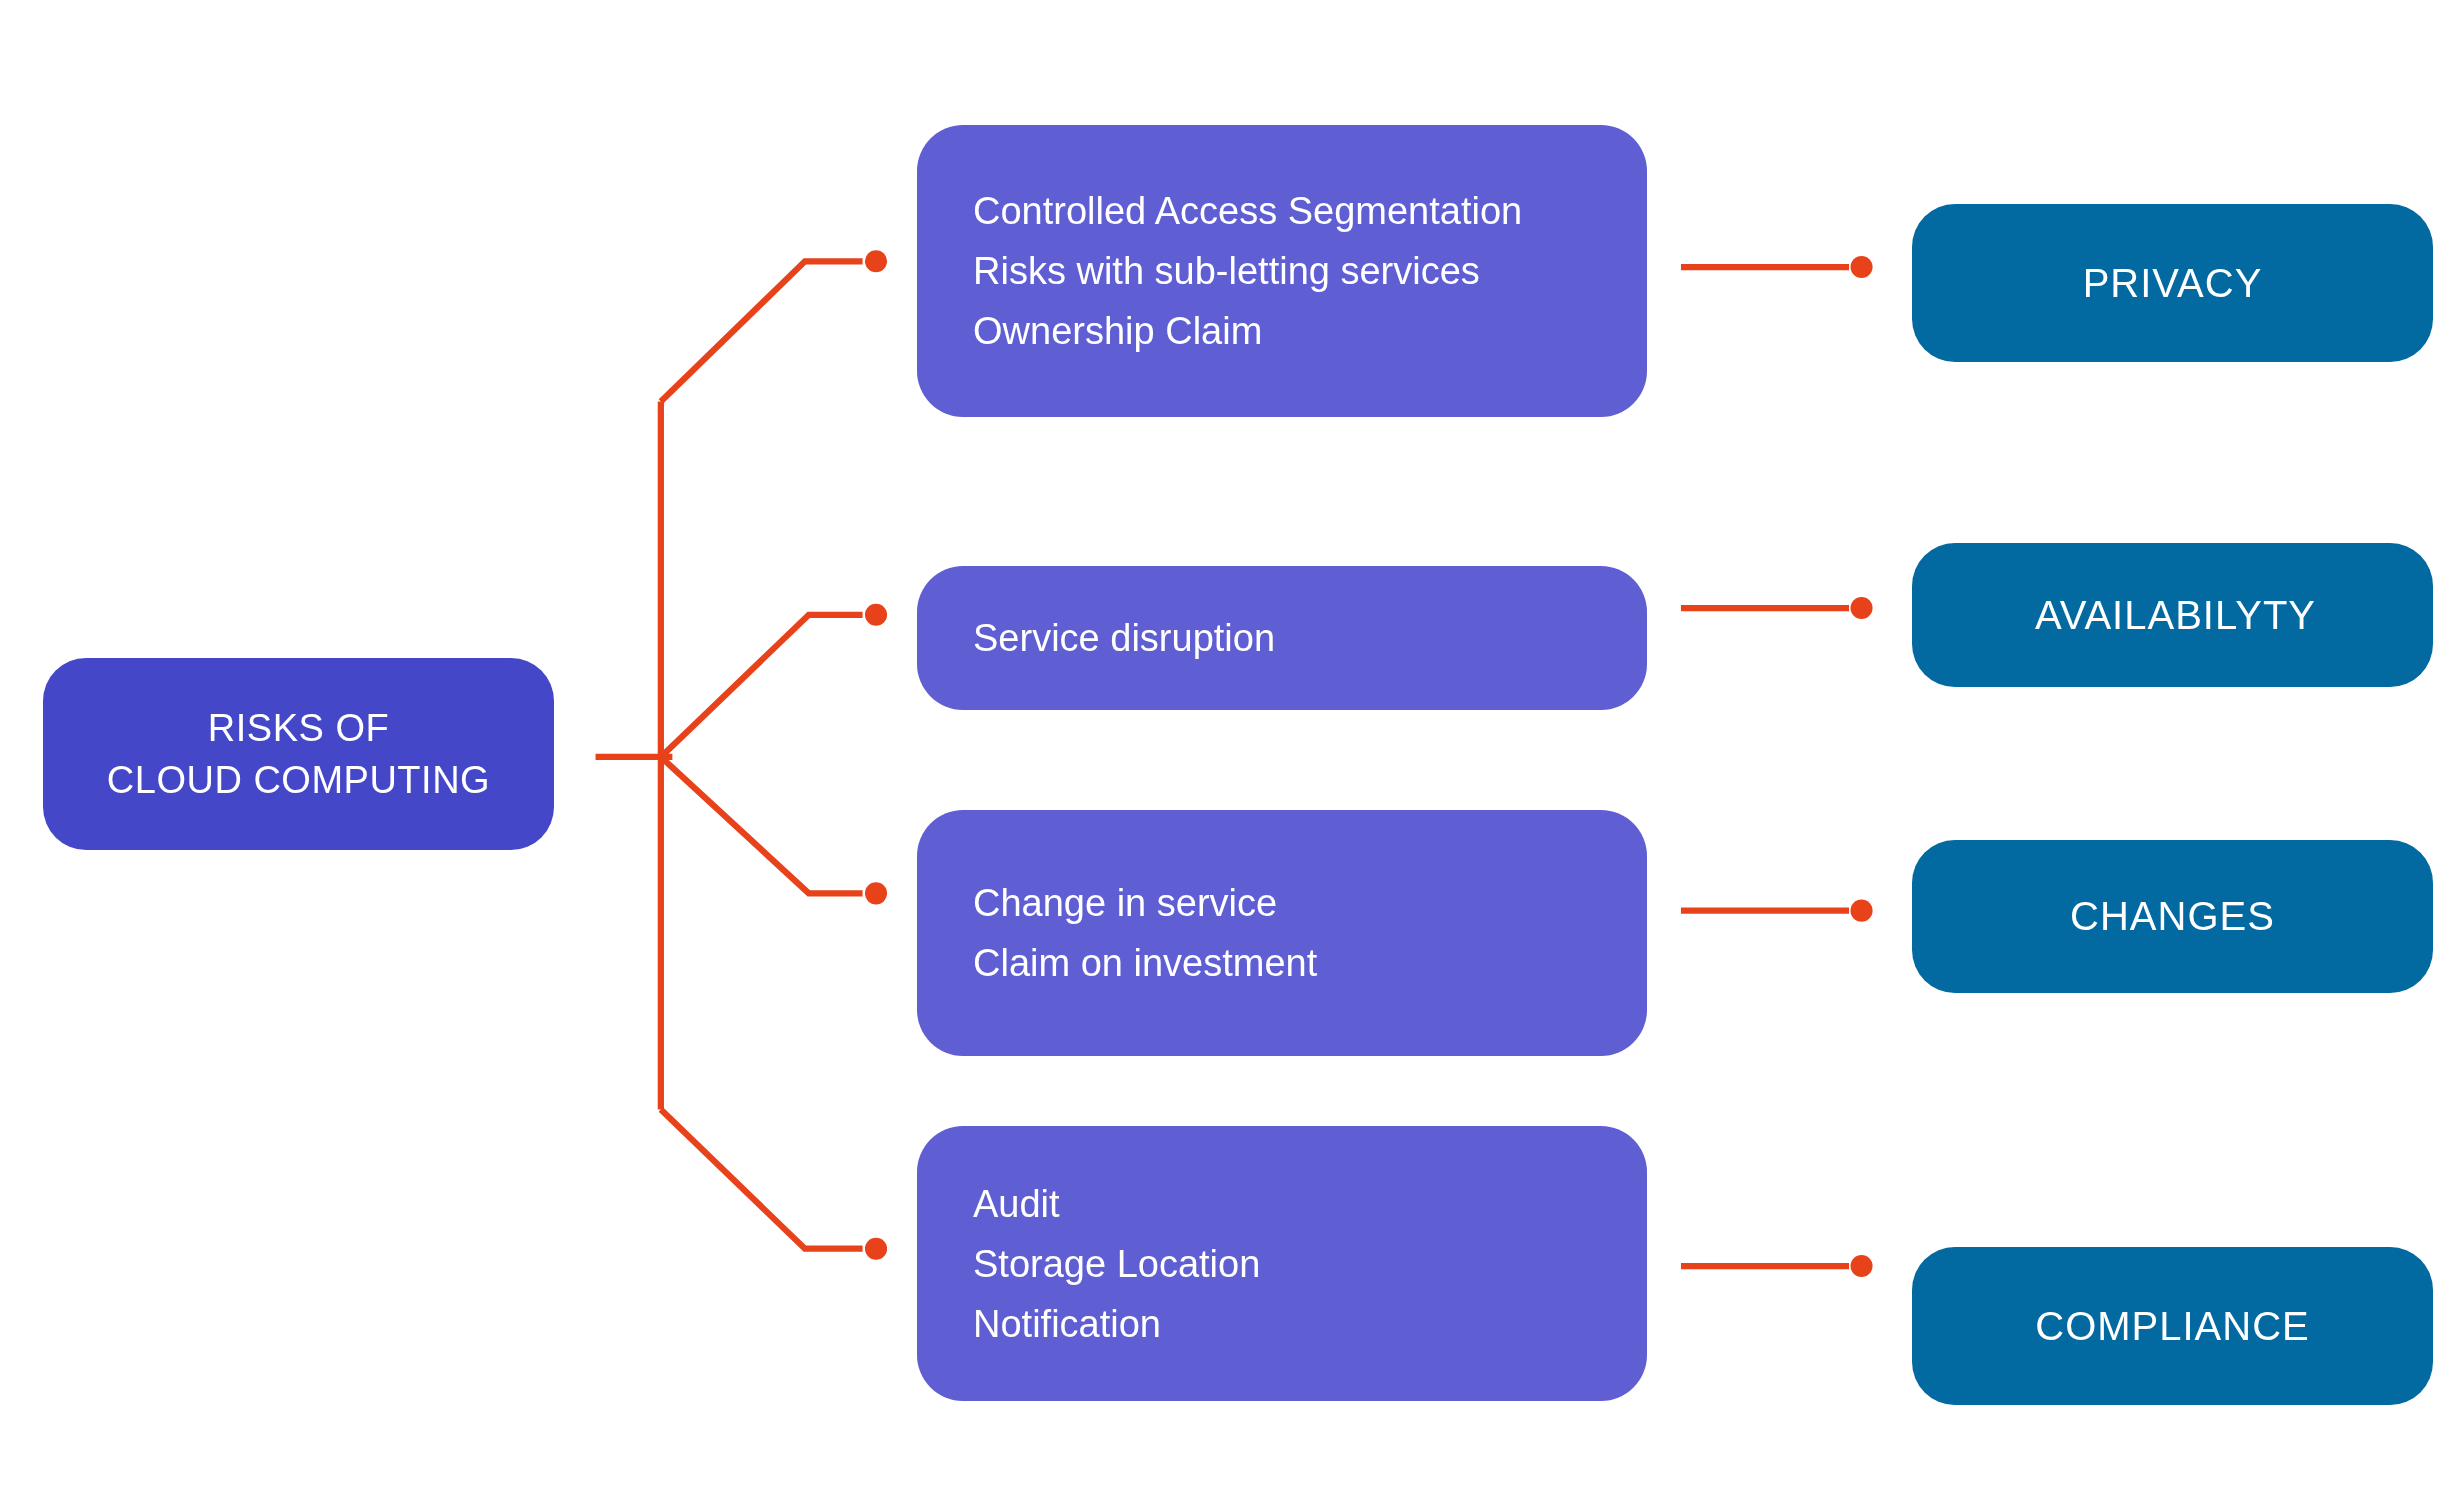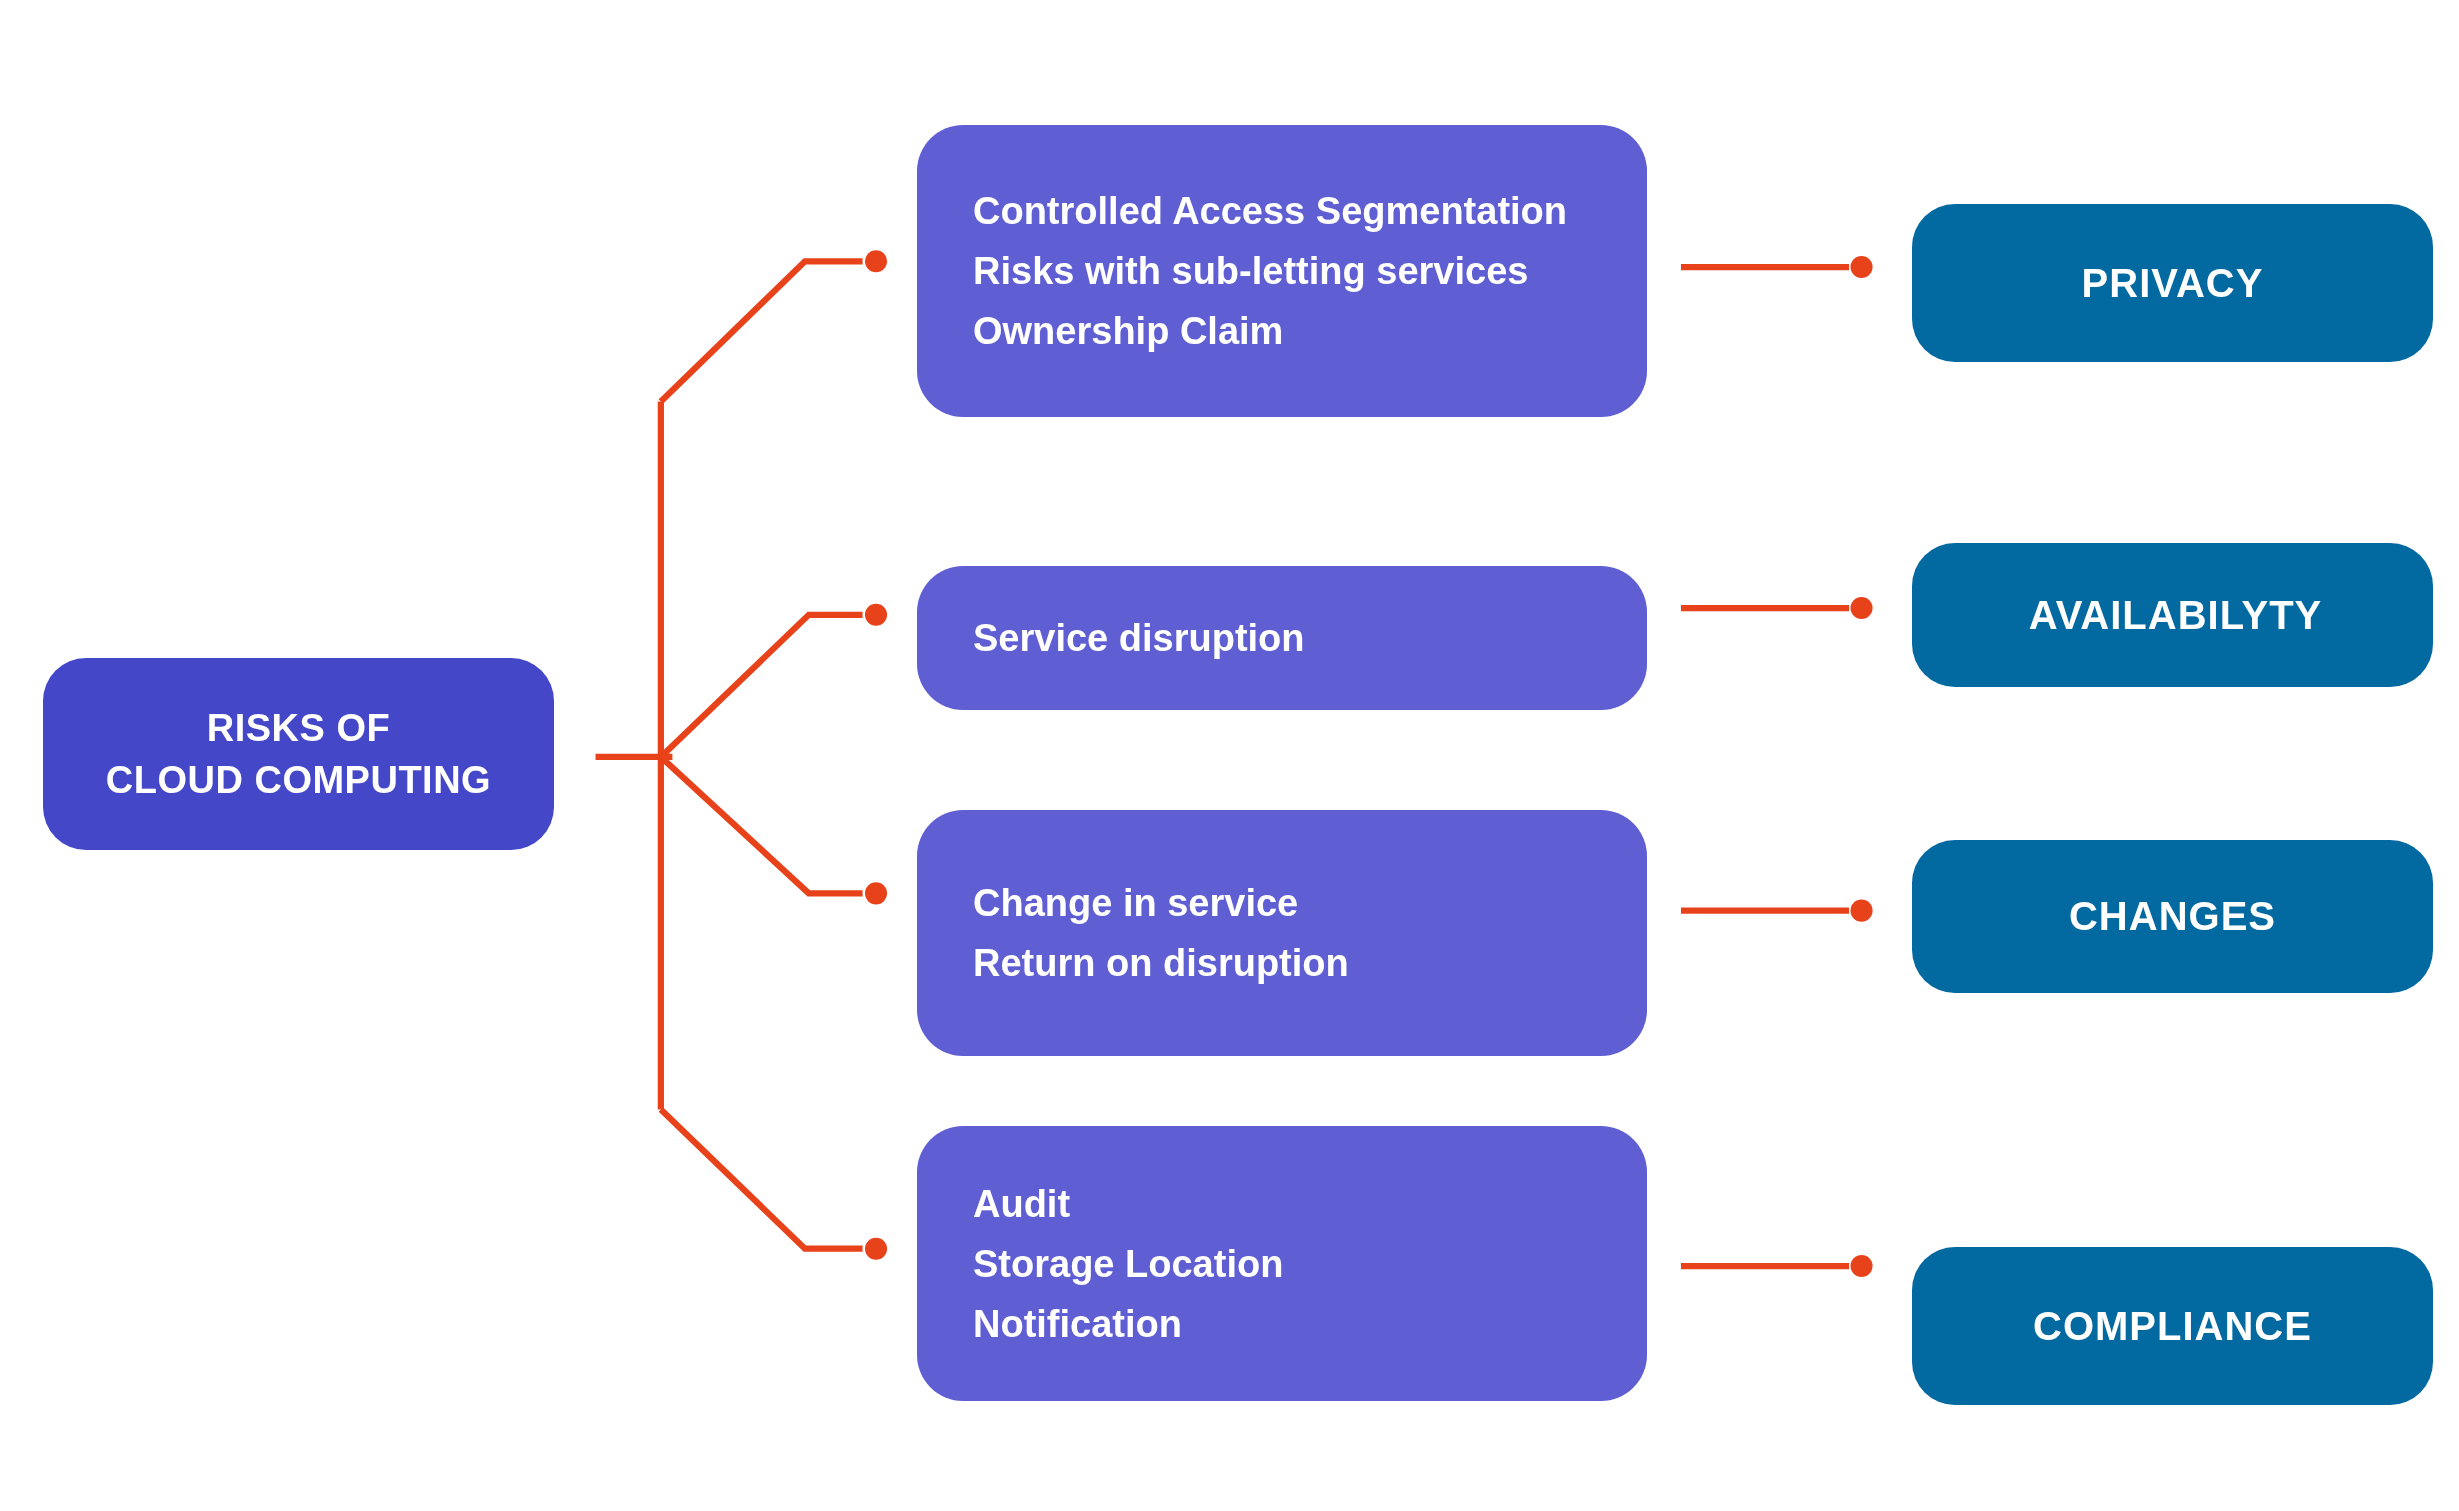--- a/index.html
+++ b/index.html
@@ -17,21 +17,21 @@
   }
   .connector-svg {
     position: absolute;
     inset: 0;
     width: 2459px;
     height: 1511px;
   }
   .node {
     position: absolute;
     color: #ffffff;
-    font-weight: 700;
+    font-weight: 400;
     box-sizing: border-box;
     display: flex;
     flex-direction: column;
     justify-content: center;
   }
   .root-node {
     left: 43px;
     top: 658px;
     width: 511px;
     height: 192px;
@@ -130,21 +130,21 @@
     <div class="risk-line">Risks with sub-letting services</div>
     <div class="risk-line">Ownership Claim</div>
   </div>
 
   <div class="node risk-box risk-box-2">
     <div class="risk-line">Service disruption</div>
   </div>
 
   <div class="node risk-box risk-box-3">
     <div class="risk-line">Change in service</div>
-    <div class="risk-line">Return on disruption</div>
+    <div class="risk-line">Claim on investment</div>
   </div>
 
   <div class="node risk-box risk-box-4">
     <div class="risk-line">Audit</div>
     <div class="risk-line">Storage Location</div>
     <div class="risk-line">Notification</div>
   </div>
 
   <div class="node category-box category-box-1">PRIVACY</div>
   <div class="node category-box category-box-2">AVAILABILYTY</div>

